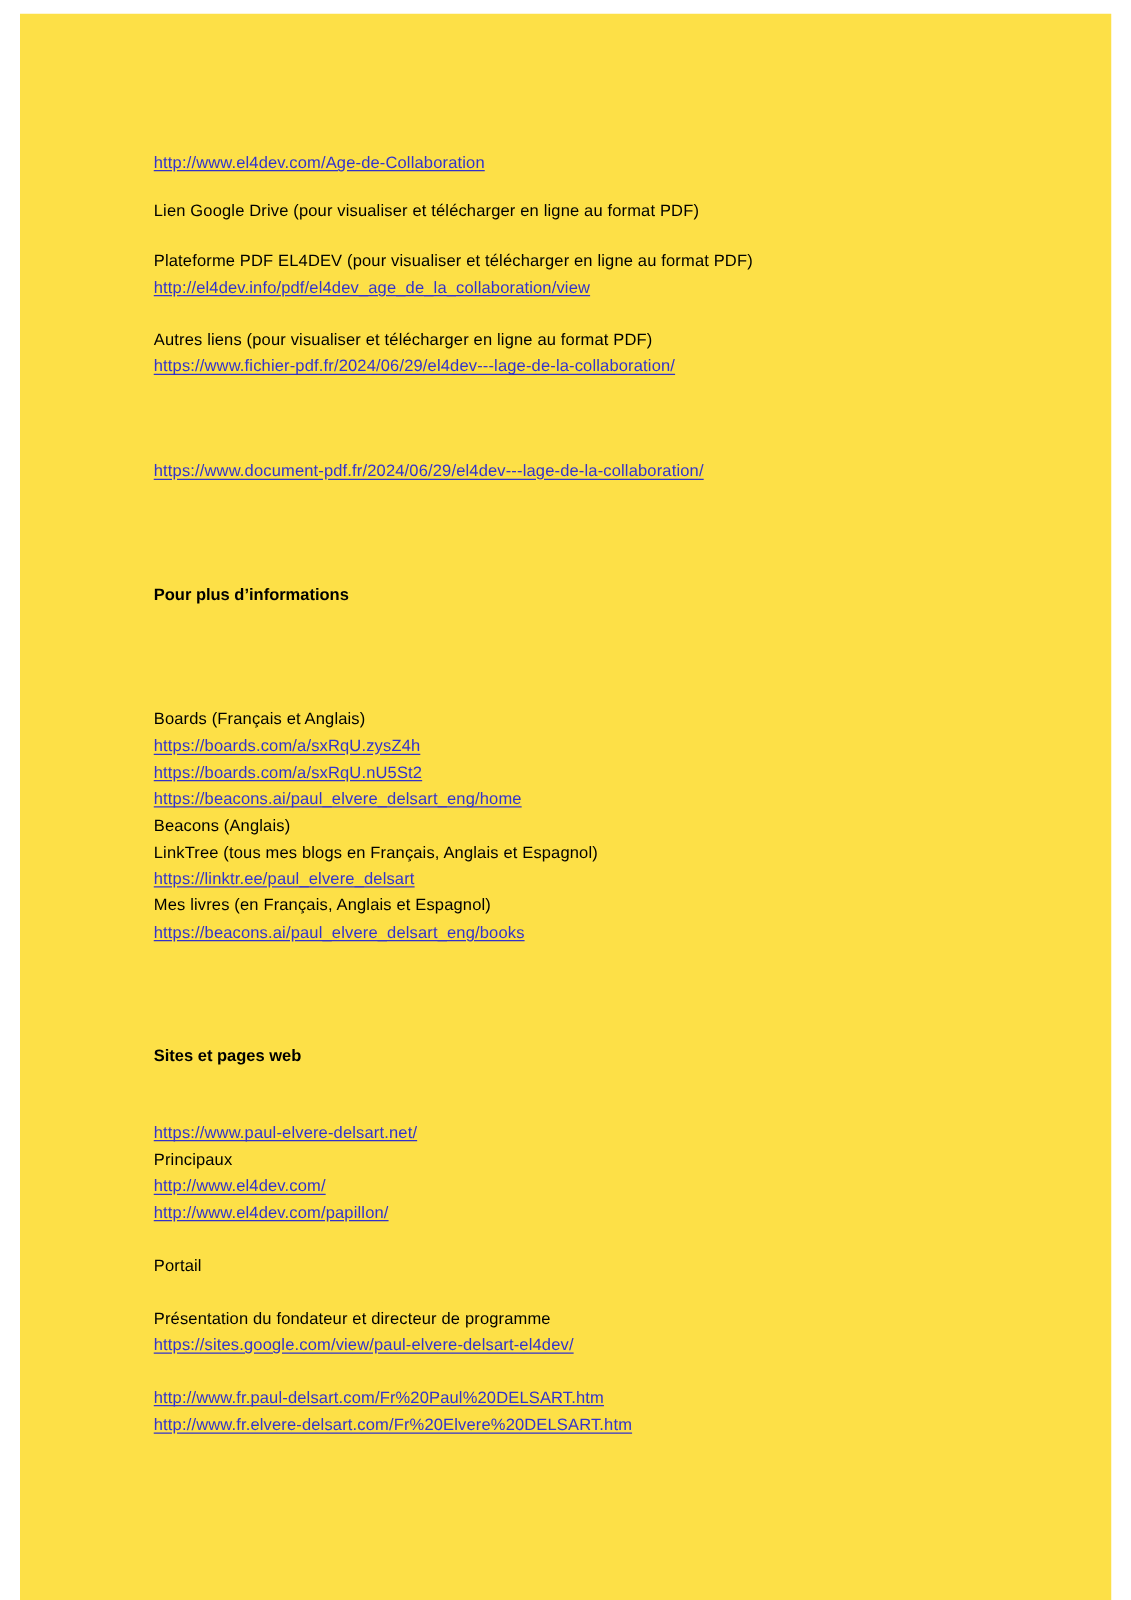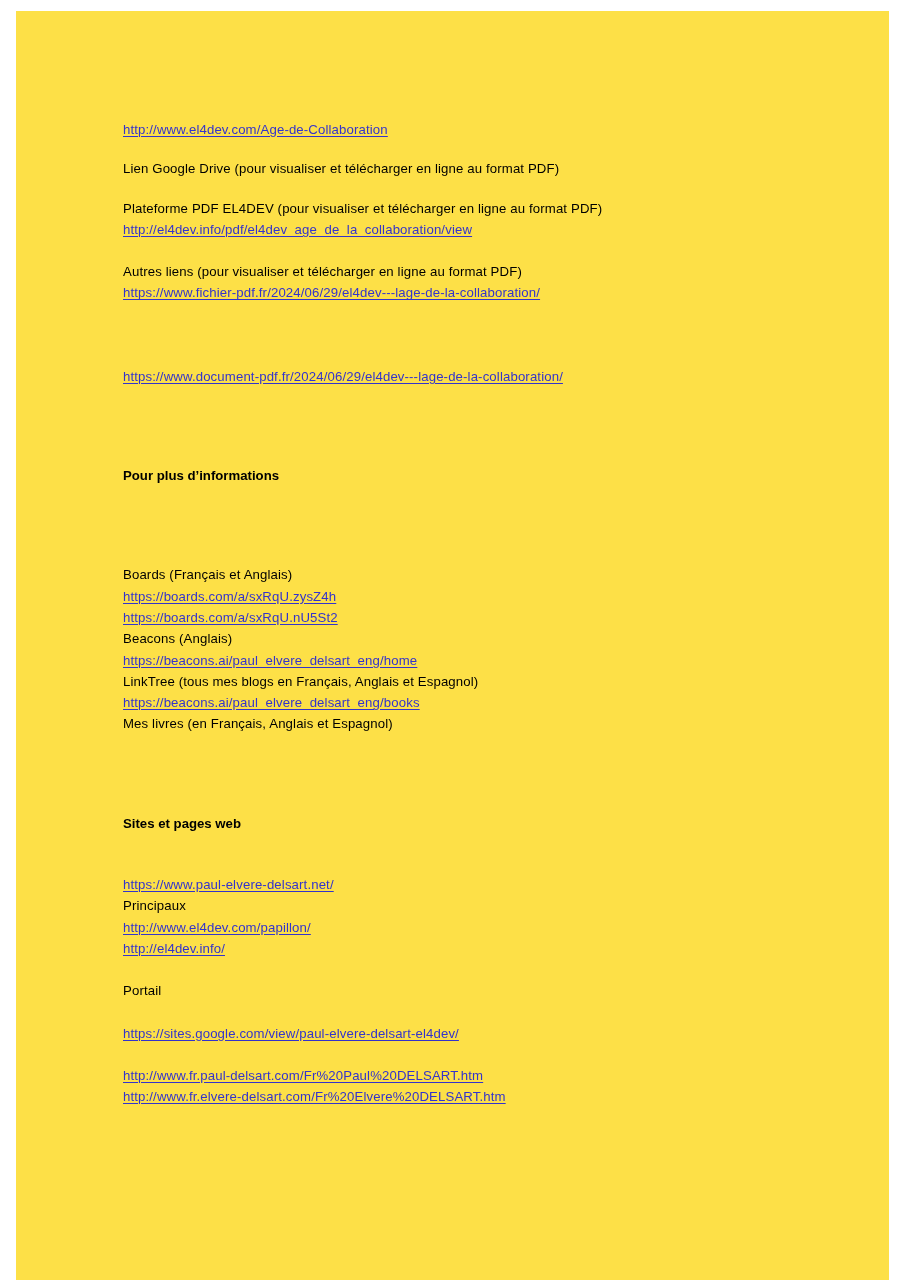--- a/index.html
+++ b/index.html
@@ -96,53 +96,57 @@
 
     <div class="gap-xxl"></div>
 
     <div class="line plain">Boards (Français et Anglais)</div>
     <div class="line">
       <a class="link">https://boards.com/a/sxRqU.zysZ4h</a>
     </div>
     <div class="line">
       <a class="link">https://boards.com/a/sxRqU.nU5St2</a>
     </div>
-    <div class="line plain">Beacons (Anglais)</div>
     <div class="line">
       <a class="link">https://beacons.ai/paul_elvere_delsart_eng/home</a>
     </div>
+    <div class="line plain">Beacons (Anglais)</div>
     <div class="line plain">LinkTree (tous mes blogs en Français, Anglais et Espagnol)</div>
+    <div class="line">
+      <a class="link">https://linktr.ee/paul_elvere_delsart</a>
+    </div>
+    <div class="line plain">Mes livres (en Français, Anglais et Espagnol)</div>
     <div class="line">
       <a class="link">https://beacons.ai/paul_elvere_delsart_eng/books</a>
     </div>
-    <div class="line plain">Mes livres (en Français, Anglais et Espagnol)</div>
 
     <div class="gap-xxl"></div>
 
     <div class="heading">Sites et pages web</div>
 
     <div class="gap-lg"></div>
 
     <div class="line">
       <a class="link">https://www.paul-elvere-delsart.net/</a>
     </div>
     <div class="line plain">Principaux</div>
     <div class="line">
-      <a class="link">http://www.el4dev.com/papillon/</a>
+      <a class="link">http://www.el4dev.com/</a>
     </div>
     <div class="line">
-      <a class="link">http://el4dev.info/</a>
+      <a class="link">http://www.el4dev.com/papillon/</a>
     </div>
 
     <div class="gap-md"></div>
 
     <div class="line plain">Portail</div>
 
     <div class="gap-md"></div>
 
+    <div class="line plain">Présentation du fondateur et directeur de programme</div>
     <div class="line">
       <a class="link">https://sites.google.com/view/paul-elvere-delsart-el4dev/</a>
     </div>
 
     <div class="gap-md"></div>
 
     <div class="line">
       <a class="link">http://www.fr.paul-delsart.com/Fr%20Paul%20DELSART.htm</a>
     </div>
     <div class="line">

